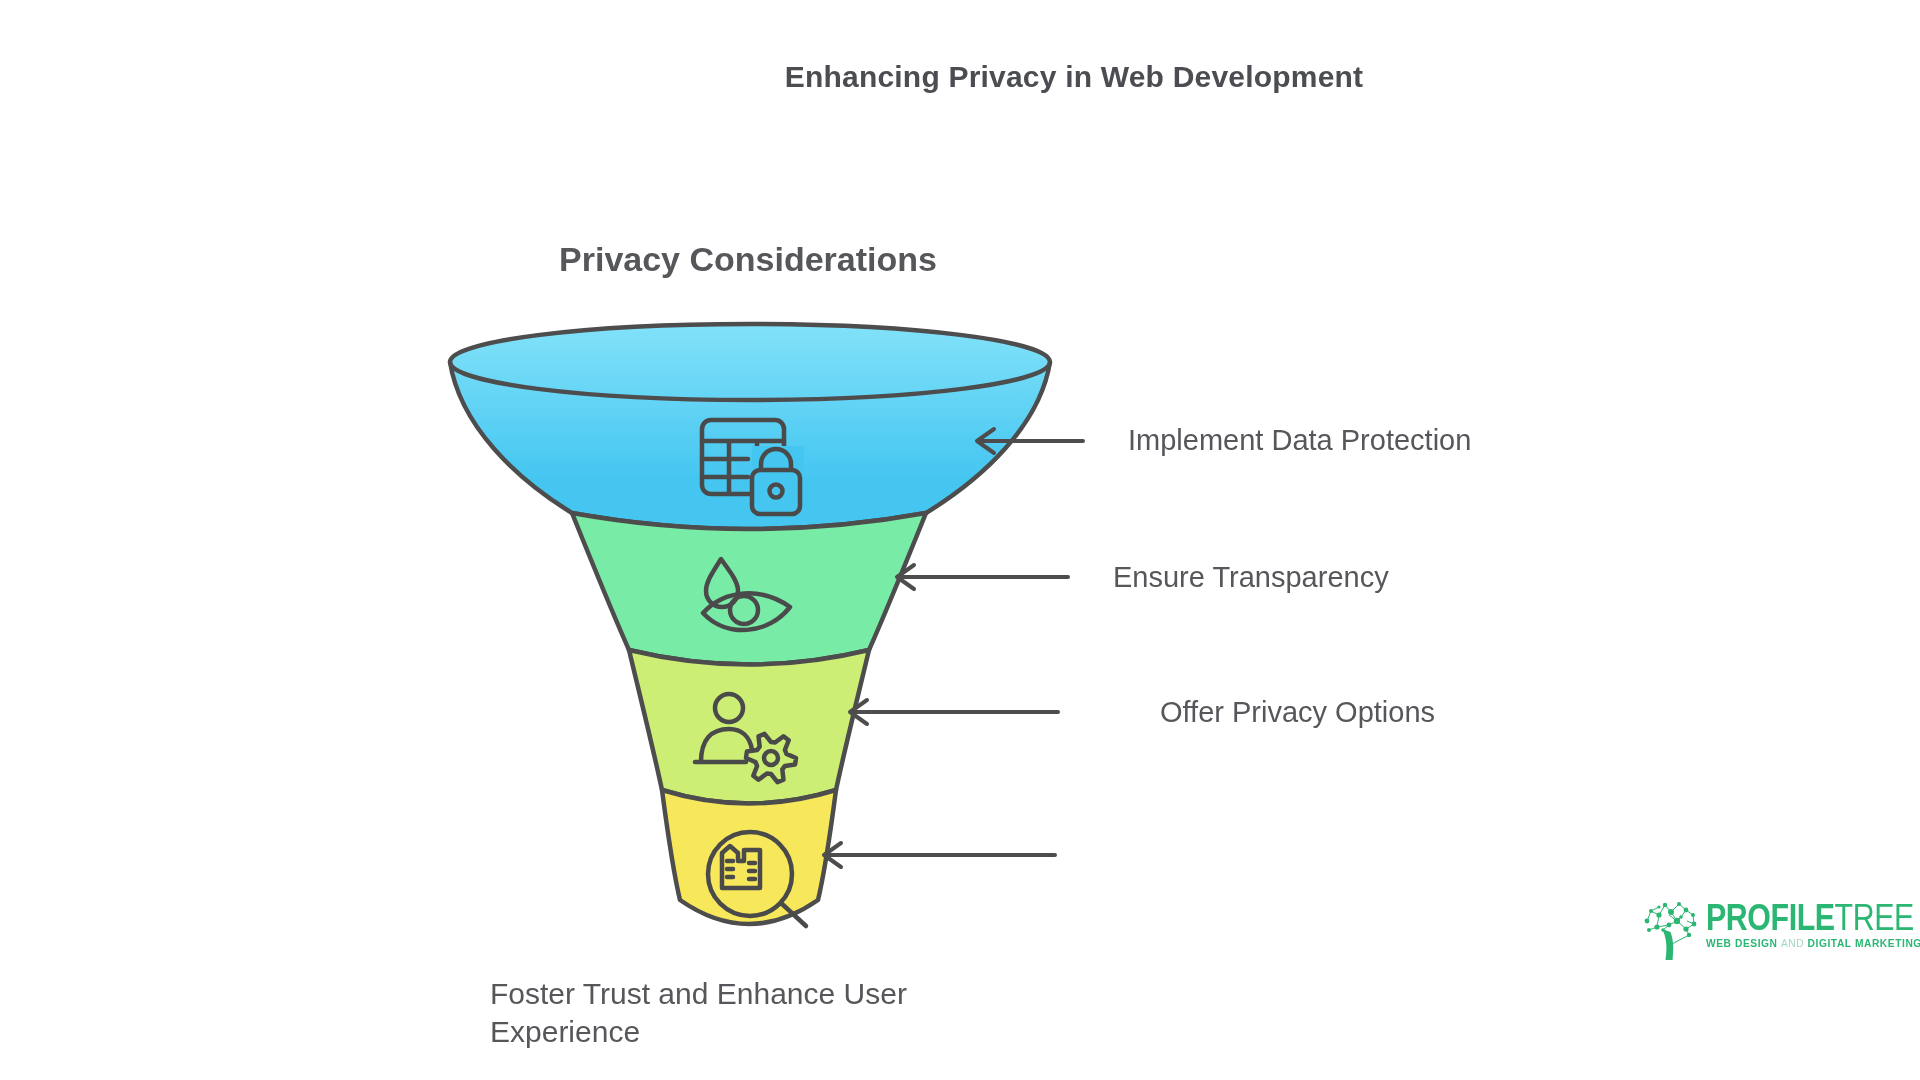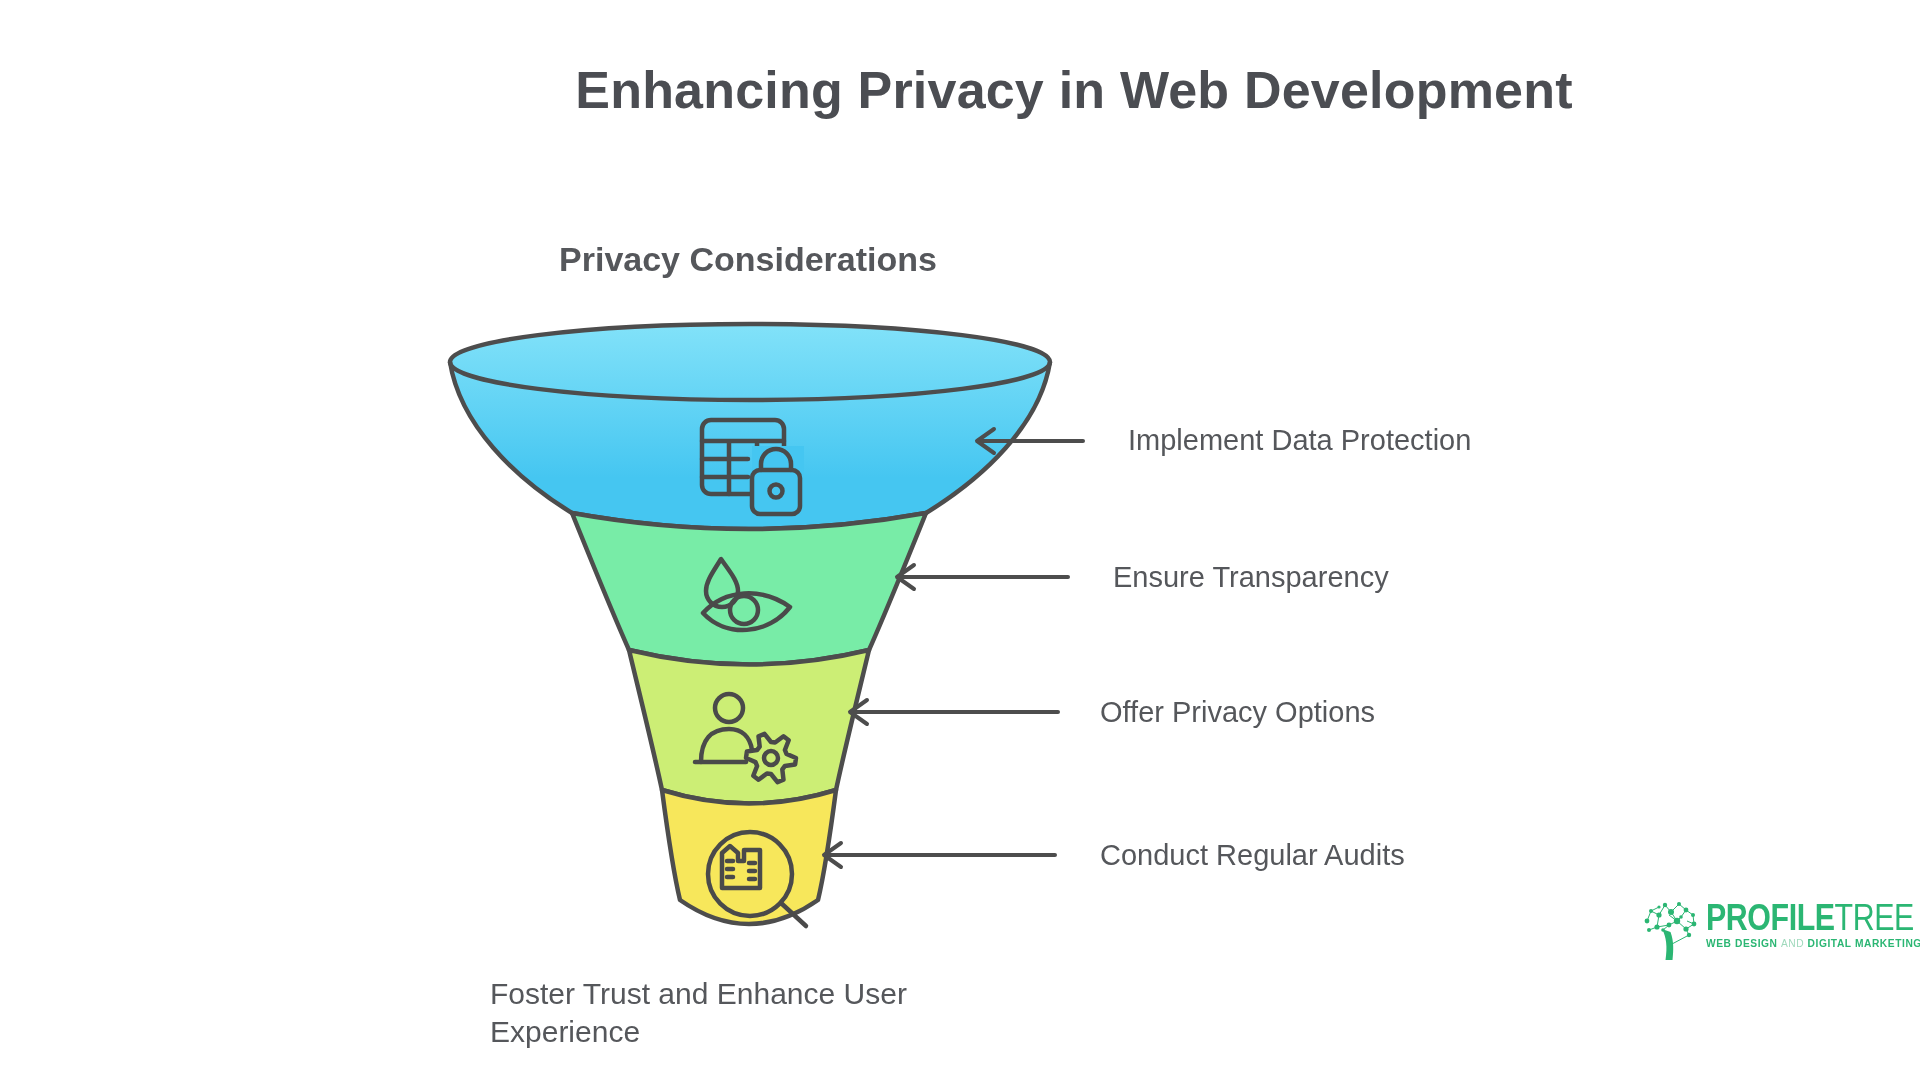--- a/index.html
+++ b/index.html
@@ -2,36 +2,36 @@
 <html><head>
 <meta charset="utf-8">
 <style>
   html,body{margin:0;padding:0;background:#ffffff;}
   .stage{
     position:relative;width:1920px;height:1080px;overflow:hidden;background:#ffffff;
     font-family:"Liberation Sans", sans-serif;color:#54565a;
   }
   .title{
     position:absolute;left:1074px;top:60px;transform:translateX(-50%);
-    font-size:52px;font-weight:700;color:#4b4d52;white-space:nowrap;letter-spacing:.2px;
+    font-size:30px;font-weight:700;color:#4b4d52;white-space:nowrap;letter-spacing:.2px;
   }
   .top-label{
     position:absolute;left:748px;top:240px;transform:translateX(-50%);
     font-size:34px;font-weight:700;color:#55575b;white-space:nowrap;
   }
   .bottom-label{
     position:absolute;left:490px;top:975px;width:500px;text-align:left;
     font-size:30px;line-height:38px;color:#55575b;
   }
   .stage-label{
     position:absolute;font-size:29px;color:#55575b;white-space:nowrap;
   }
   .lbl-0{left:1128px;top:424px;}
   .lbl-1{left:1113px;top:561px;}
-  .lbl-2{left:1100px;top:696px;}
+  .lbl-2{left:1160px;top:696px;}
   .lbl-3{left:1100px;top:839px;}
   svg.diagram{position:absolute;left:0;top:0;}
   
   .logo{position:absolute;left:1641px;top:899px;display:flex;align-items:flex-start;}
   .logo-text{margin-left:7px;display:flex;flex-direction:column;}
   .brand{
     font-size:37px;line-height:37px;font-weight:700;color:#2bb673;
     transform:scaleX(.82);transform-origin:left top;white-space:nowrap;letter-spacing:-0.5px;
   }
   .brand .light{font-weight:400;}
@@ -112,21 +112,20 @@
       <g>
         <line x1="826" y1="855" x2="1055" y2="855"></line>
         <polyline points="841,843 824,855 841,867"></polyline>
       </g>
     </g>
   </svg>
 
   <div class="stage-label lbl-0">Implement Data Protection</div>
   <div class="stage-label lbl-1">Ensure Transparency</div>
   <div class="stage-label lbl-2">Offer Privacy Options</div>
-  <div class="stage-label lbl-3">Conduct Regular Audits</div>
 
   <div class="bottom-label">Foster Trust and Enhance User Experience</div>
 
   <div class="logo">
     <svg width="58" height="62" viewBox="0 0 58 62">
       <g stroke="#2bb673" stroke-width="1" fill="none">
         <path d="M6,22 L10,12 L18,16 L24,6 L30,13 L38,5 L45,11 L52,16 L53,25 L45,30 L36,22 L30,13 M18,16 L16,28 L8,31 M16,28 L28,26 L36,22 M28,26 L22,31 M45,30 L48,36 L31,45 M36,22 L28,16 M10,12 L18,8 M45,11 L40,18 L36,22 M53,25 L46,22"></path>
       </g>
       <g fill="#2bb673" stroke="none">
         <circle cx="6" cy="22" r="2.4"></circle>

